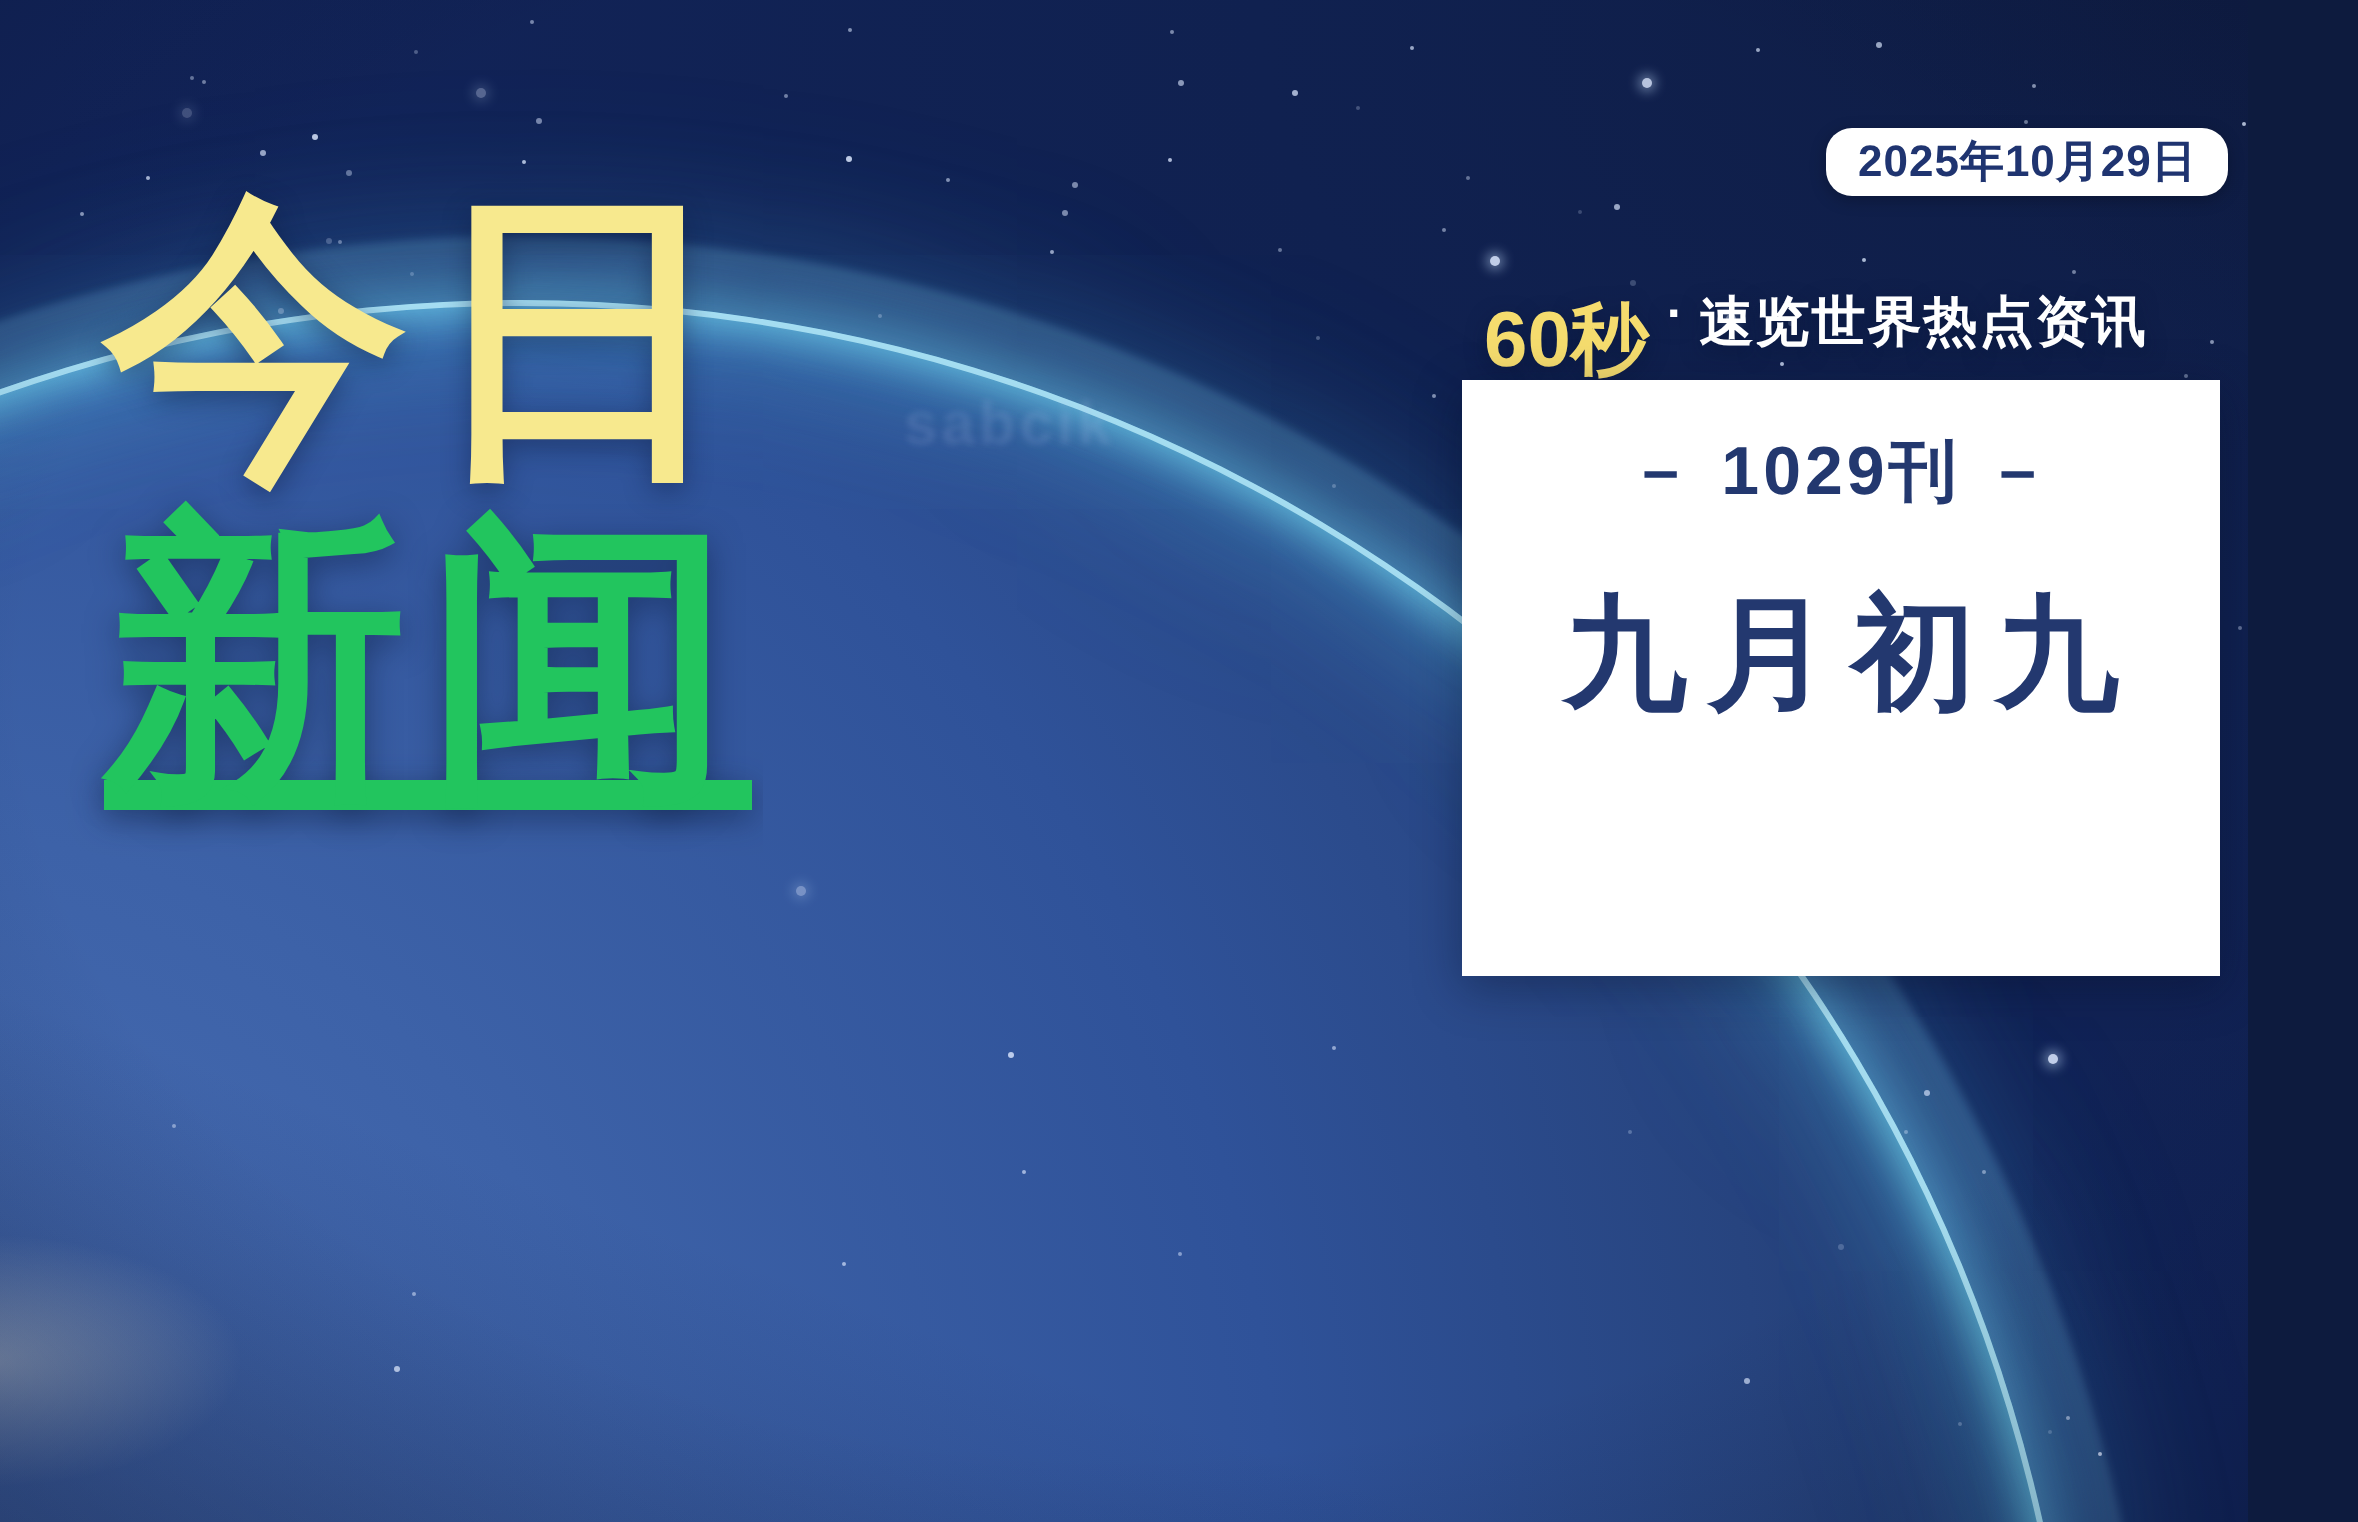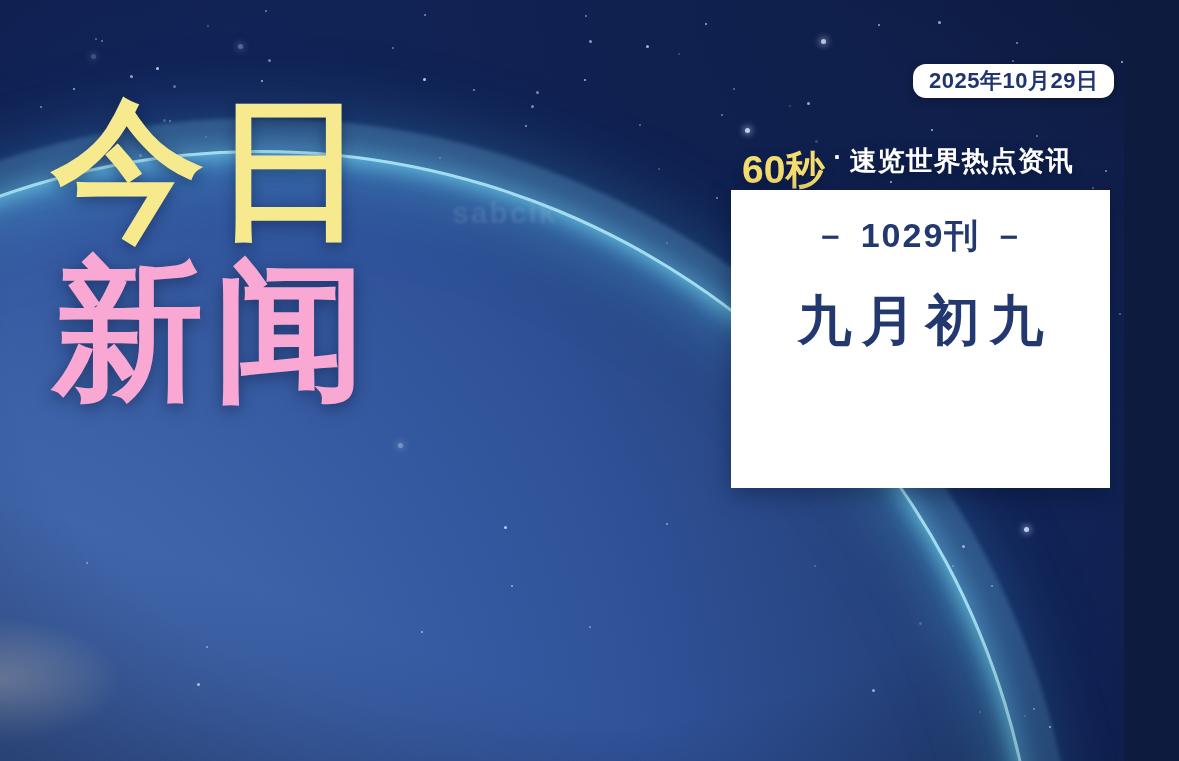--- a/index.html
+++ b/index.html
@@ -134,23 +134,24 @@
     font-weight: 900;
     letter-spacing: 10px;
     margin: 0;
     white-space: nowrap;
   }
   .masthead .line-1 {
     color: #F7E98E;
     text-shadow: 0 4px 14px rgba(10,25,60,0.45);
   }
   .masthead .line-2 {
-    color: #f9a8d4;
+    color: #22c55e;
     margin-top: 14px;
     text-shadow: 0 4px 16px rgba(10,25,60,0.50);
+    text-decoration: underline;
   }
 
   
   .date-badge {
     position: absolute;
     left: 913px;
     top: 64px;
     height: 34px;
     padding: 0 16px;
     display: flex;
@@ -220,21 +221,21 @@
     margin-top: 22px;
     font-size: 62px;
     font-weight: 900;
     color: #23386F;
     letter-spacing: 10px;
     text-indent: 10px;
     white-space: nowrap;
   }
   .info-card .lunar {
     margin-top: 26px;
-    font-size: 54px;
+    font-size: 62px;
     font-weight: 900;
     color: #23386F;
     letter-spacing: 10px;
     text-indent: 10px;
     white-space: nowrap;
   }
 
   
   .quote-bar {
     position: absolute;

